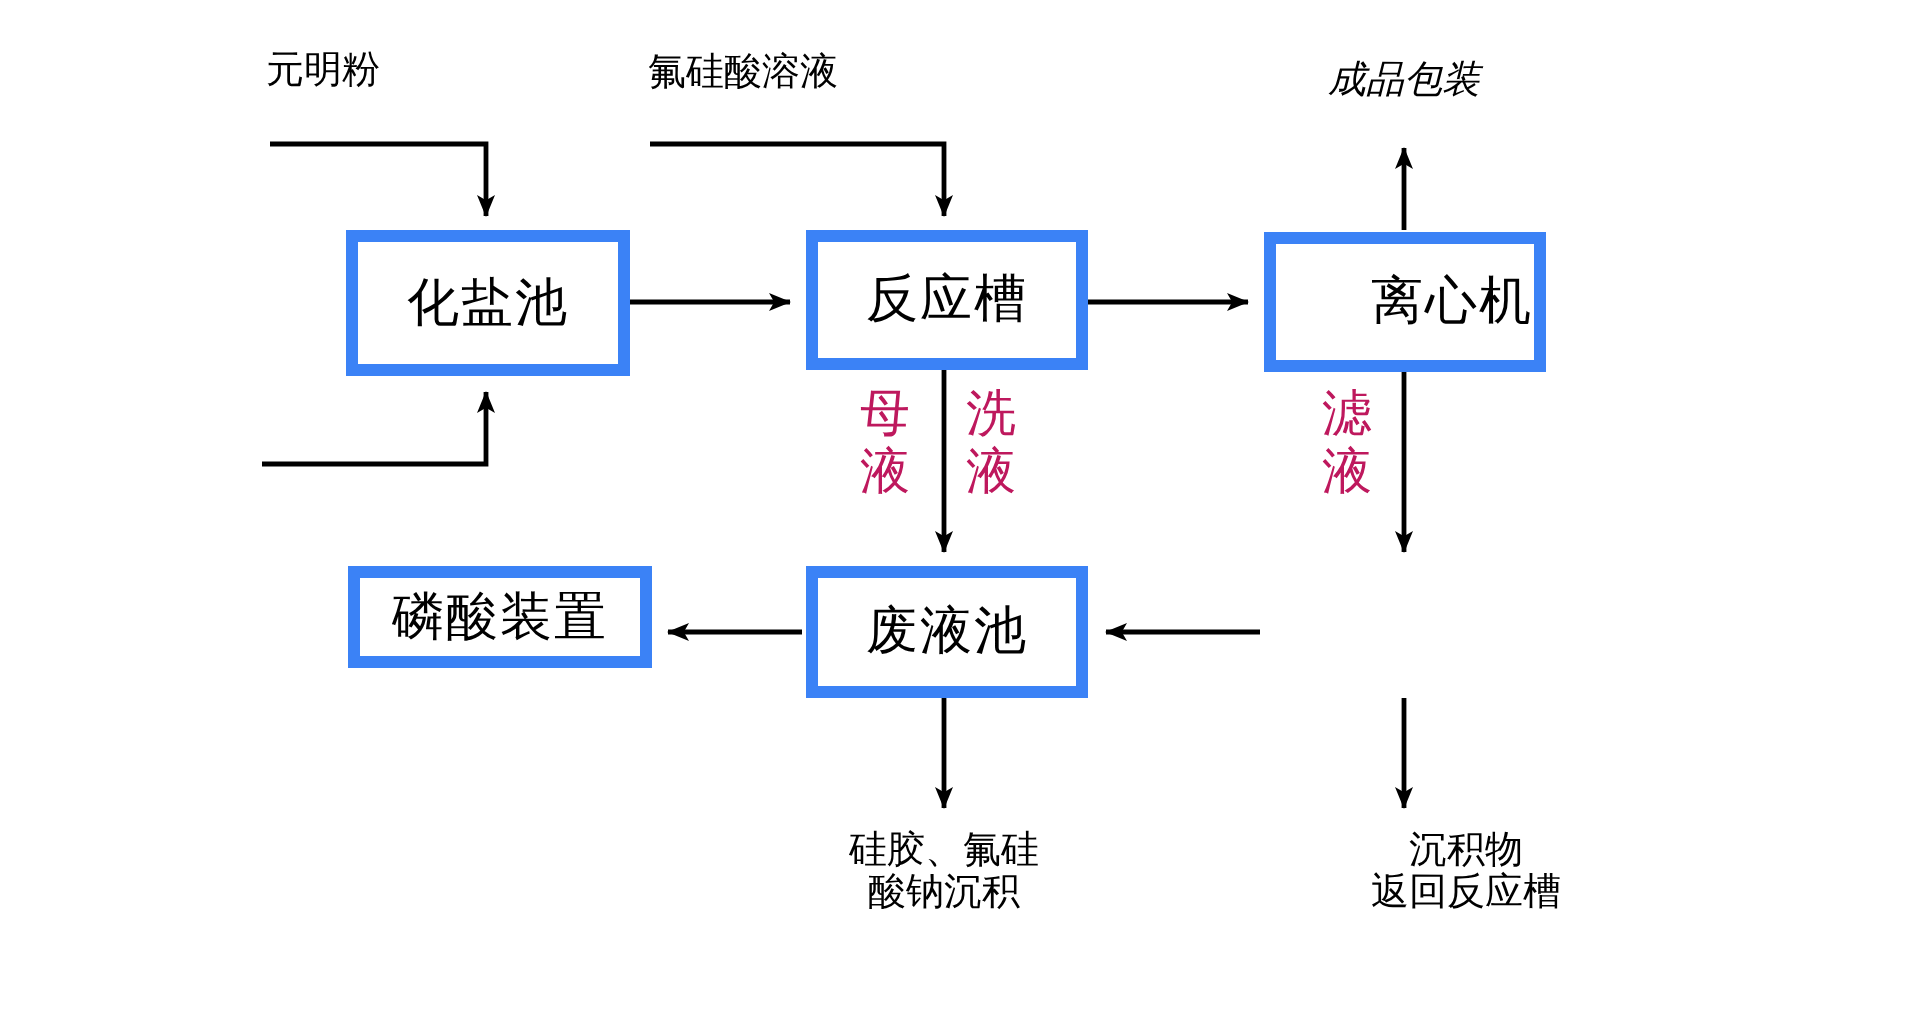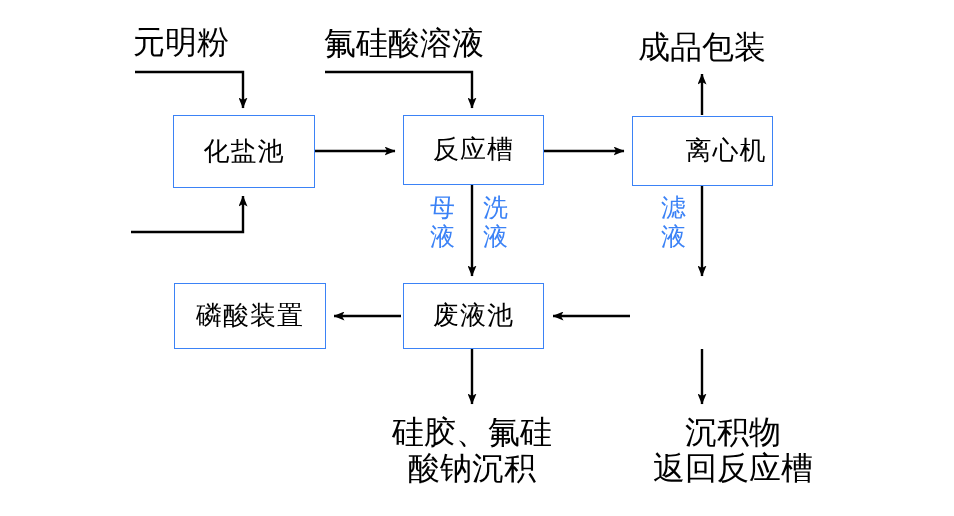--- a/index.html
+++ b/index.html
@@ -20,47 +20,47 @@
   #flow-svg {
     position: absolute;
     left: 0;
     top: 0;
     width: 954px;
     height: 516px;
   }
   .node-box {
     position: absolute;
     box-sizing: border-box;
-    border: 1px solid #3b82f6;
+    border: 6px solid #3b82f6;
     background: #ffffff;
     display: flex;
     align-items: center;
     justify-content: center;
     color: #000000;
   }
   .node-label {
     font-size: 26px;
     line-height: 1;
     letter-spacing: 1px;
     white-space: nowrap;
   }
   .free-label {
     position: absolute;
     color: #000000;
-    font-size: 32px;
+    font-size: 19px;
     line-height: 1.12;
     white-space: nowrap;
   }
   .free-label.centered {
     text-align: center;
     transform: translateX(-50%);
   }
   .stream-label {
     position: absolute;
-    color: #3b82f6;
+    color: #be185d;
     font-size: 25px;
     line-height: 1.15;
     width: 1em;
     text-align: center;
     word-break: break-all;
   }
   .multi-line {
     text-align: center;
     white-space: pre-line;
   }
@@ -110,35 +110,35 @@
   </div>
 
   <div class="node-box" style="left:403px; top:115px; width:141px; height:70px;">
     <span class="node-label">反应槽</span>
   </div>
 
   <div class="node-box" style="left:632px; top:116px; width:141px; height:70px;padding-left:47px;">
     <span class="node-label">离心机</span>
   </div>
 
-  <div class="node-box" style="left:174px; top:283px; width:152px; height:66px;">
+  <div class="node-box" style="left:174px; top:283px; width:152px; height:51px;">
     <span class="node-label">磷酸装置</span>
   </div>
 
   <div class="node-box" style="left:403px; top:283px; width:141px; height:66px;text-align:center;">
     <span class="node-label">废液池</span>
   </div>
 
 
   <div class="free-label" style="left:133px; top:25px;">元明粉</div>
 
 
   <div class="free-label" style="left:324px; top:26px;">氟硅酸溶液</div>
 
-  <div class="free-label centered" style="left:702px; top:30px;">成品包装</div>
+  <div class="free-label centered" style="left:702px; top:30px;font-style:italic;">成品包装</div>
 
   <div class="free-label centered multi-line" style="left:472px; top:415px;">硅胶、氟硅
 酸钠沉积</div>
 
   <div class="free-label centered multi-line" style="left:733px; top:415px;">沉积物
 返回反应槽</div>
 
   <div class="stream-label" style="left:430px; top:194px;">母液</div>
 
   <div class="stream-label" style="left:483px; top:194px;">洗液</div>

